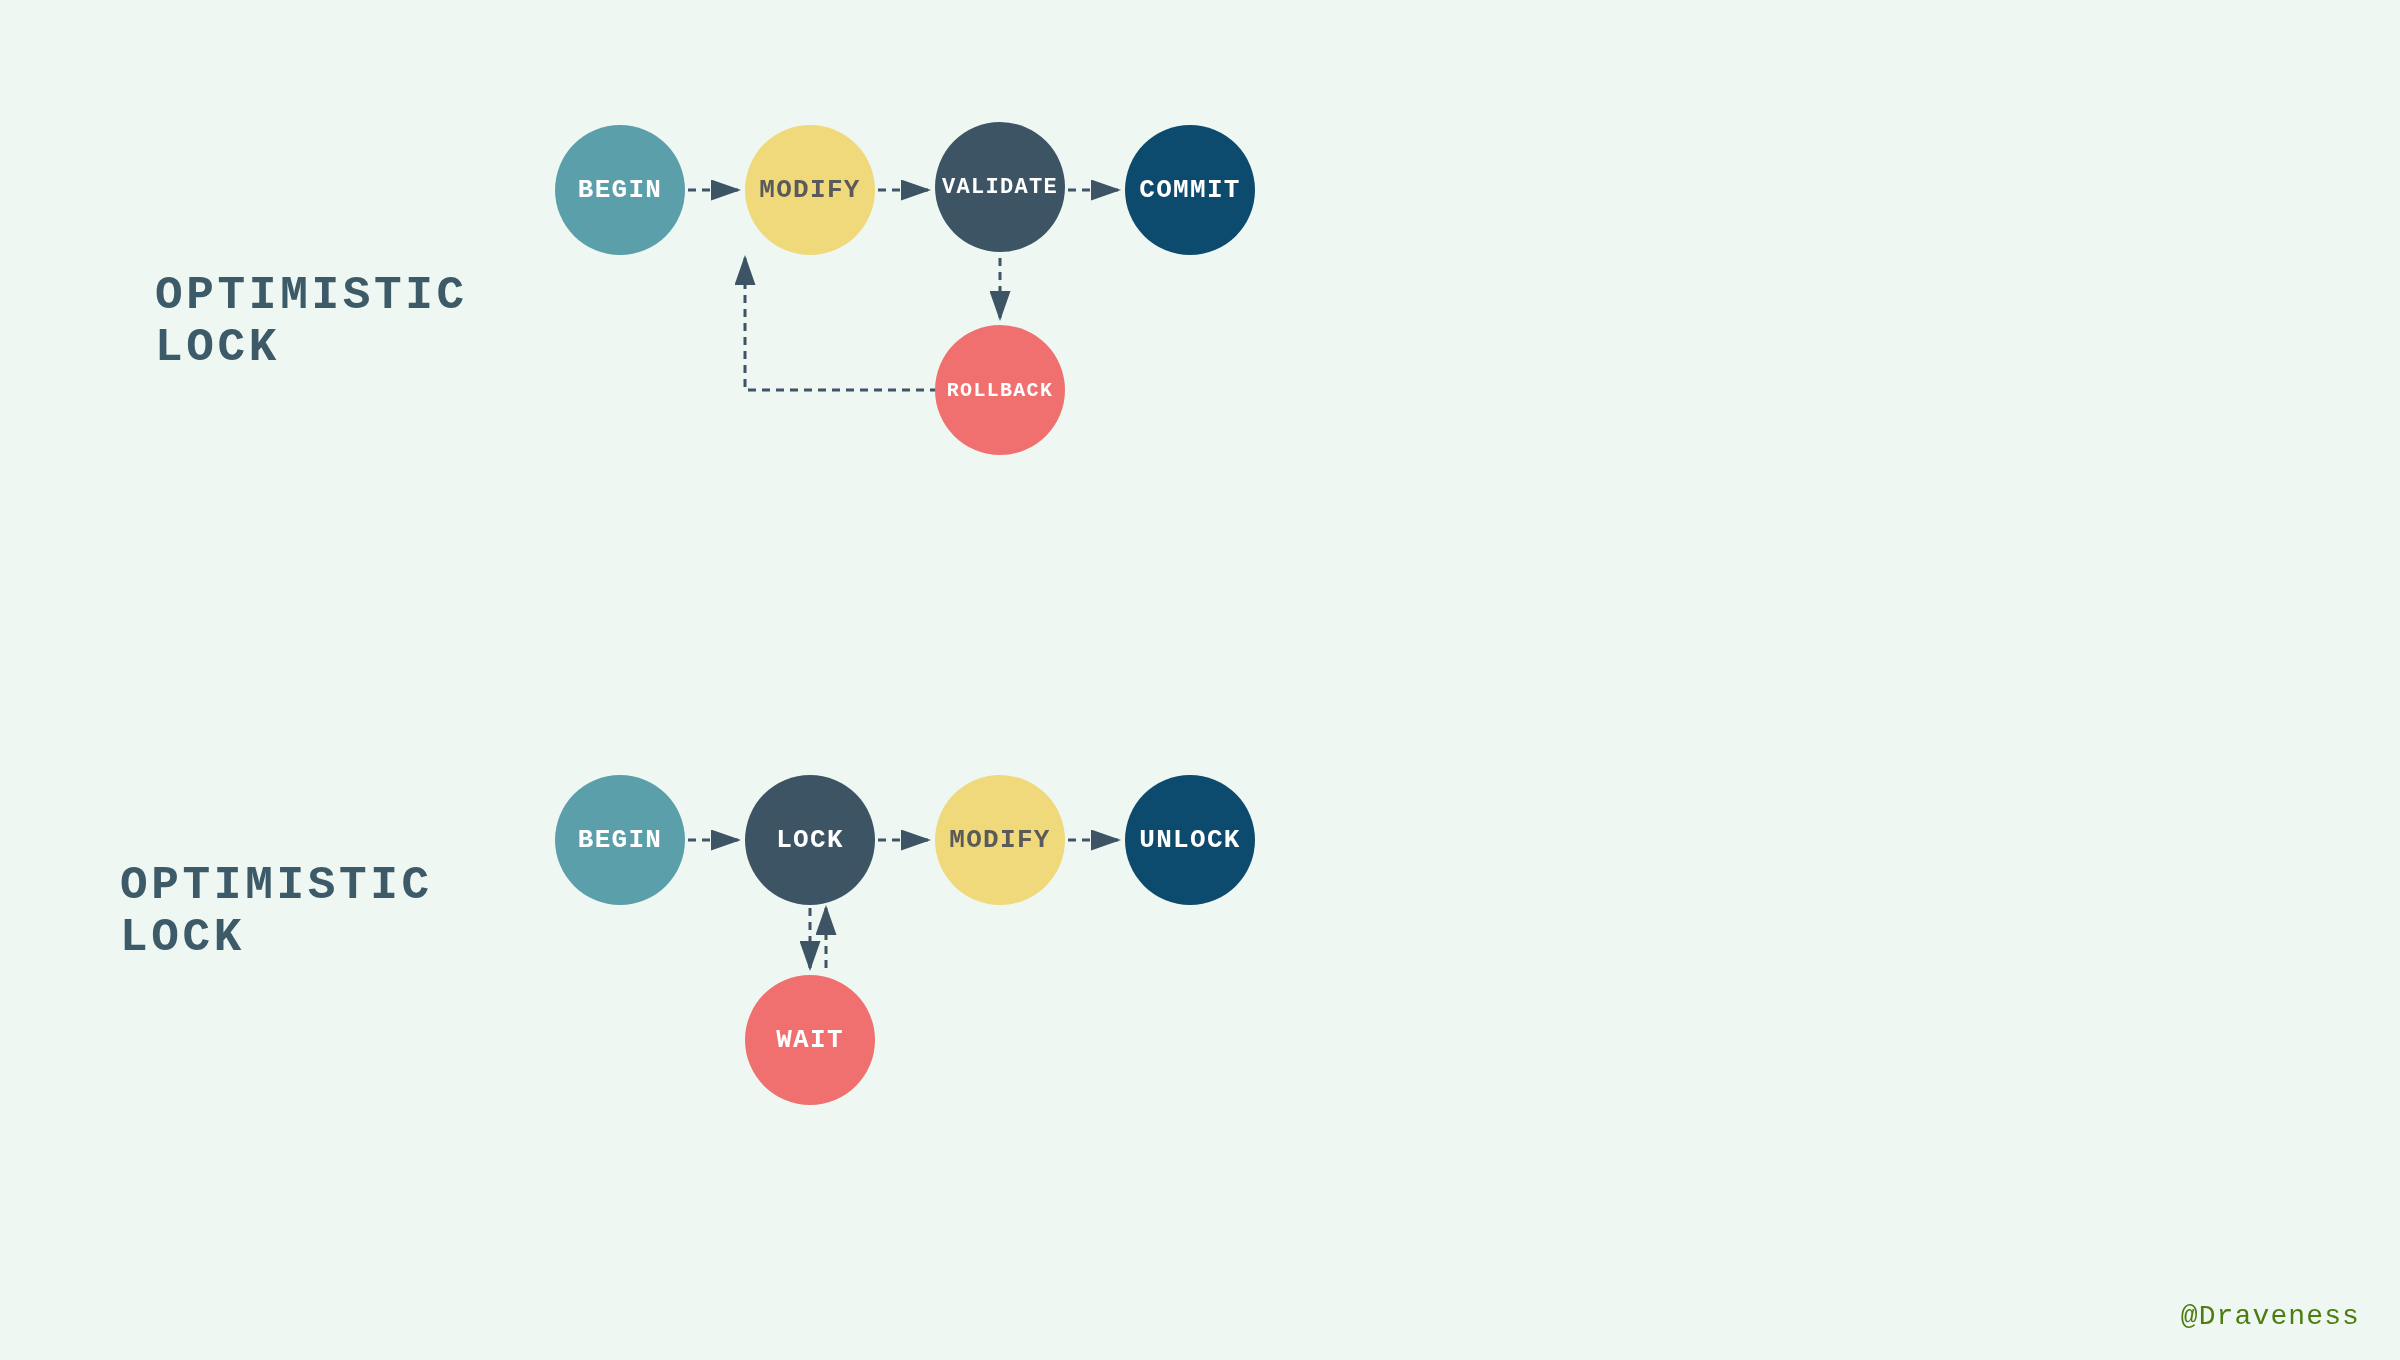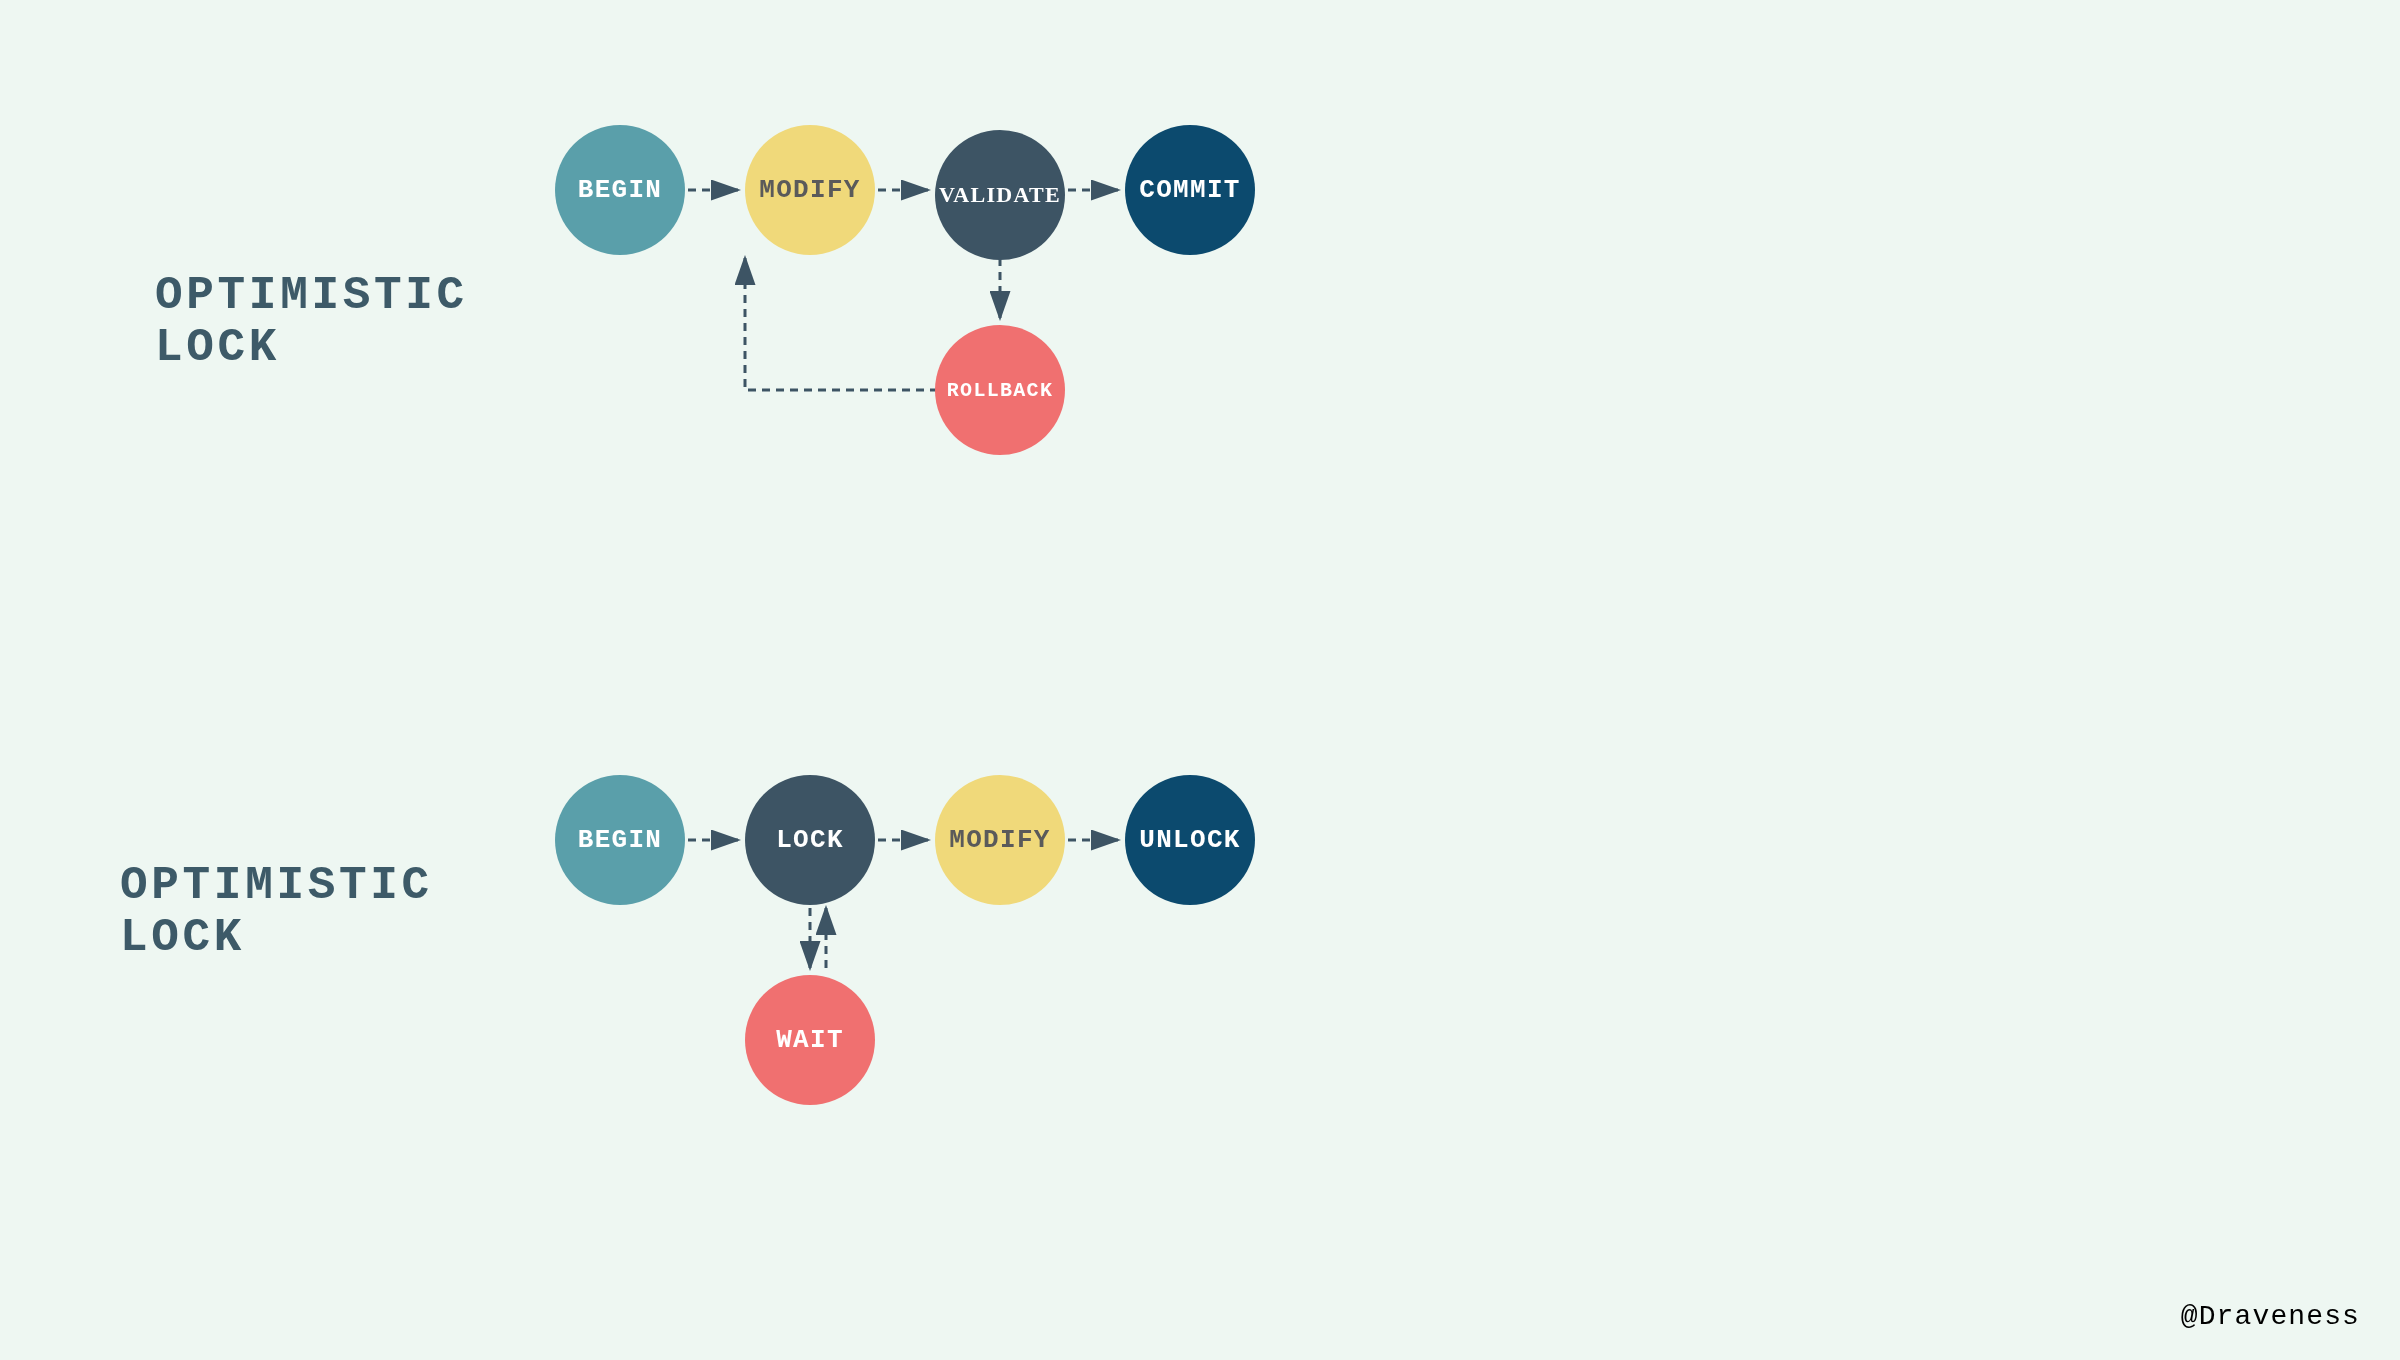--- a/index.html
+++ b/index.html
@@ -52,21 +52,21 @@
       left: 0;
       width: 100%;
       height: 100%;
       pointer-events: none;
     }
 
     .watermark {
       position: absolute;
       bottom: 28px;
       right: 40px;
-      color: #000000;
+      color: #4d7c0f;
       font-size: 28px;
       font-family: 'Courier New', Courier, monospace;
       letter-spacing: 0.04em;
       margin-top: 32px;
     }
   </style>
 </head>
 <body>
 
 <svg class="arrows" xmlns="http://www.w3.org/2000/svg">
@@ -105,21 +105,21 @@
   <div class="section-label" style="left: 155px; top: 270px;">OPTIMISTIC LOCK</div>
 
   <div class="node node-teal" style="left: 555px; top: 125px;">
     <span>BEGIN</span>
   </div>
 
   <div class="node node-yellow" style="left: 745px; top: 125px;">
     <span>MODIFY</span>
   </div>
 
-  <div class="node node-dark" style="left: 935px; top: 130px; font-family: Liberation Serif, serif;">
+  <div class="node node-dark" style="left: 935px; top: 122px;">
     <span style="font-size:22px;">VALIDATE</span>
   </div>
 
   <div class="node node-mint" style="left: 1125px; top: 125px;">
     <span>COMMIT</span>
   </div>
 
   <div class="node node-red" style="left: 935px; top: 325px;">
     <span style="font-size:20px;">ROLLBACK</span>
   </div>

